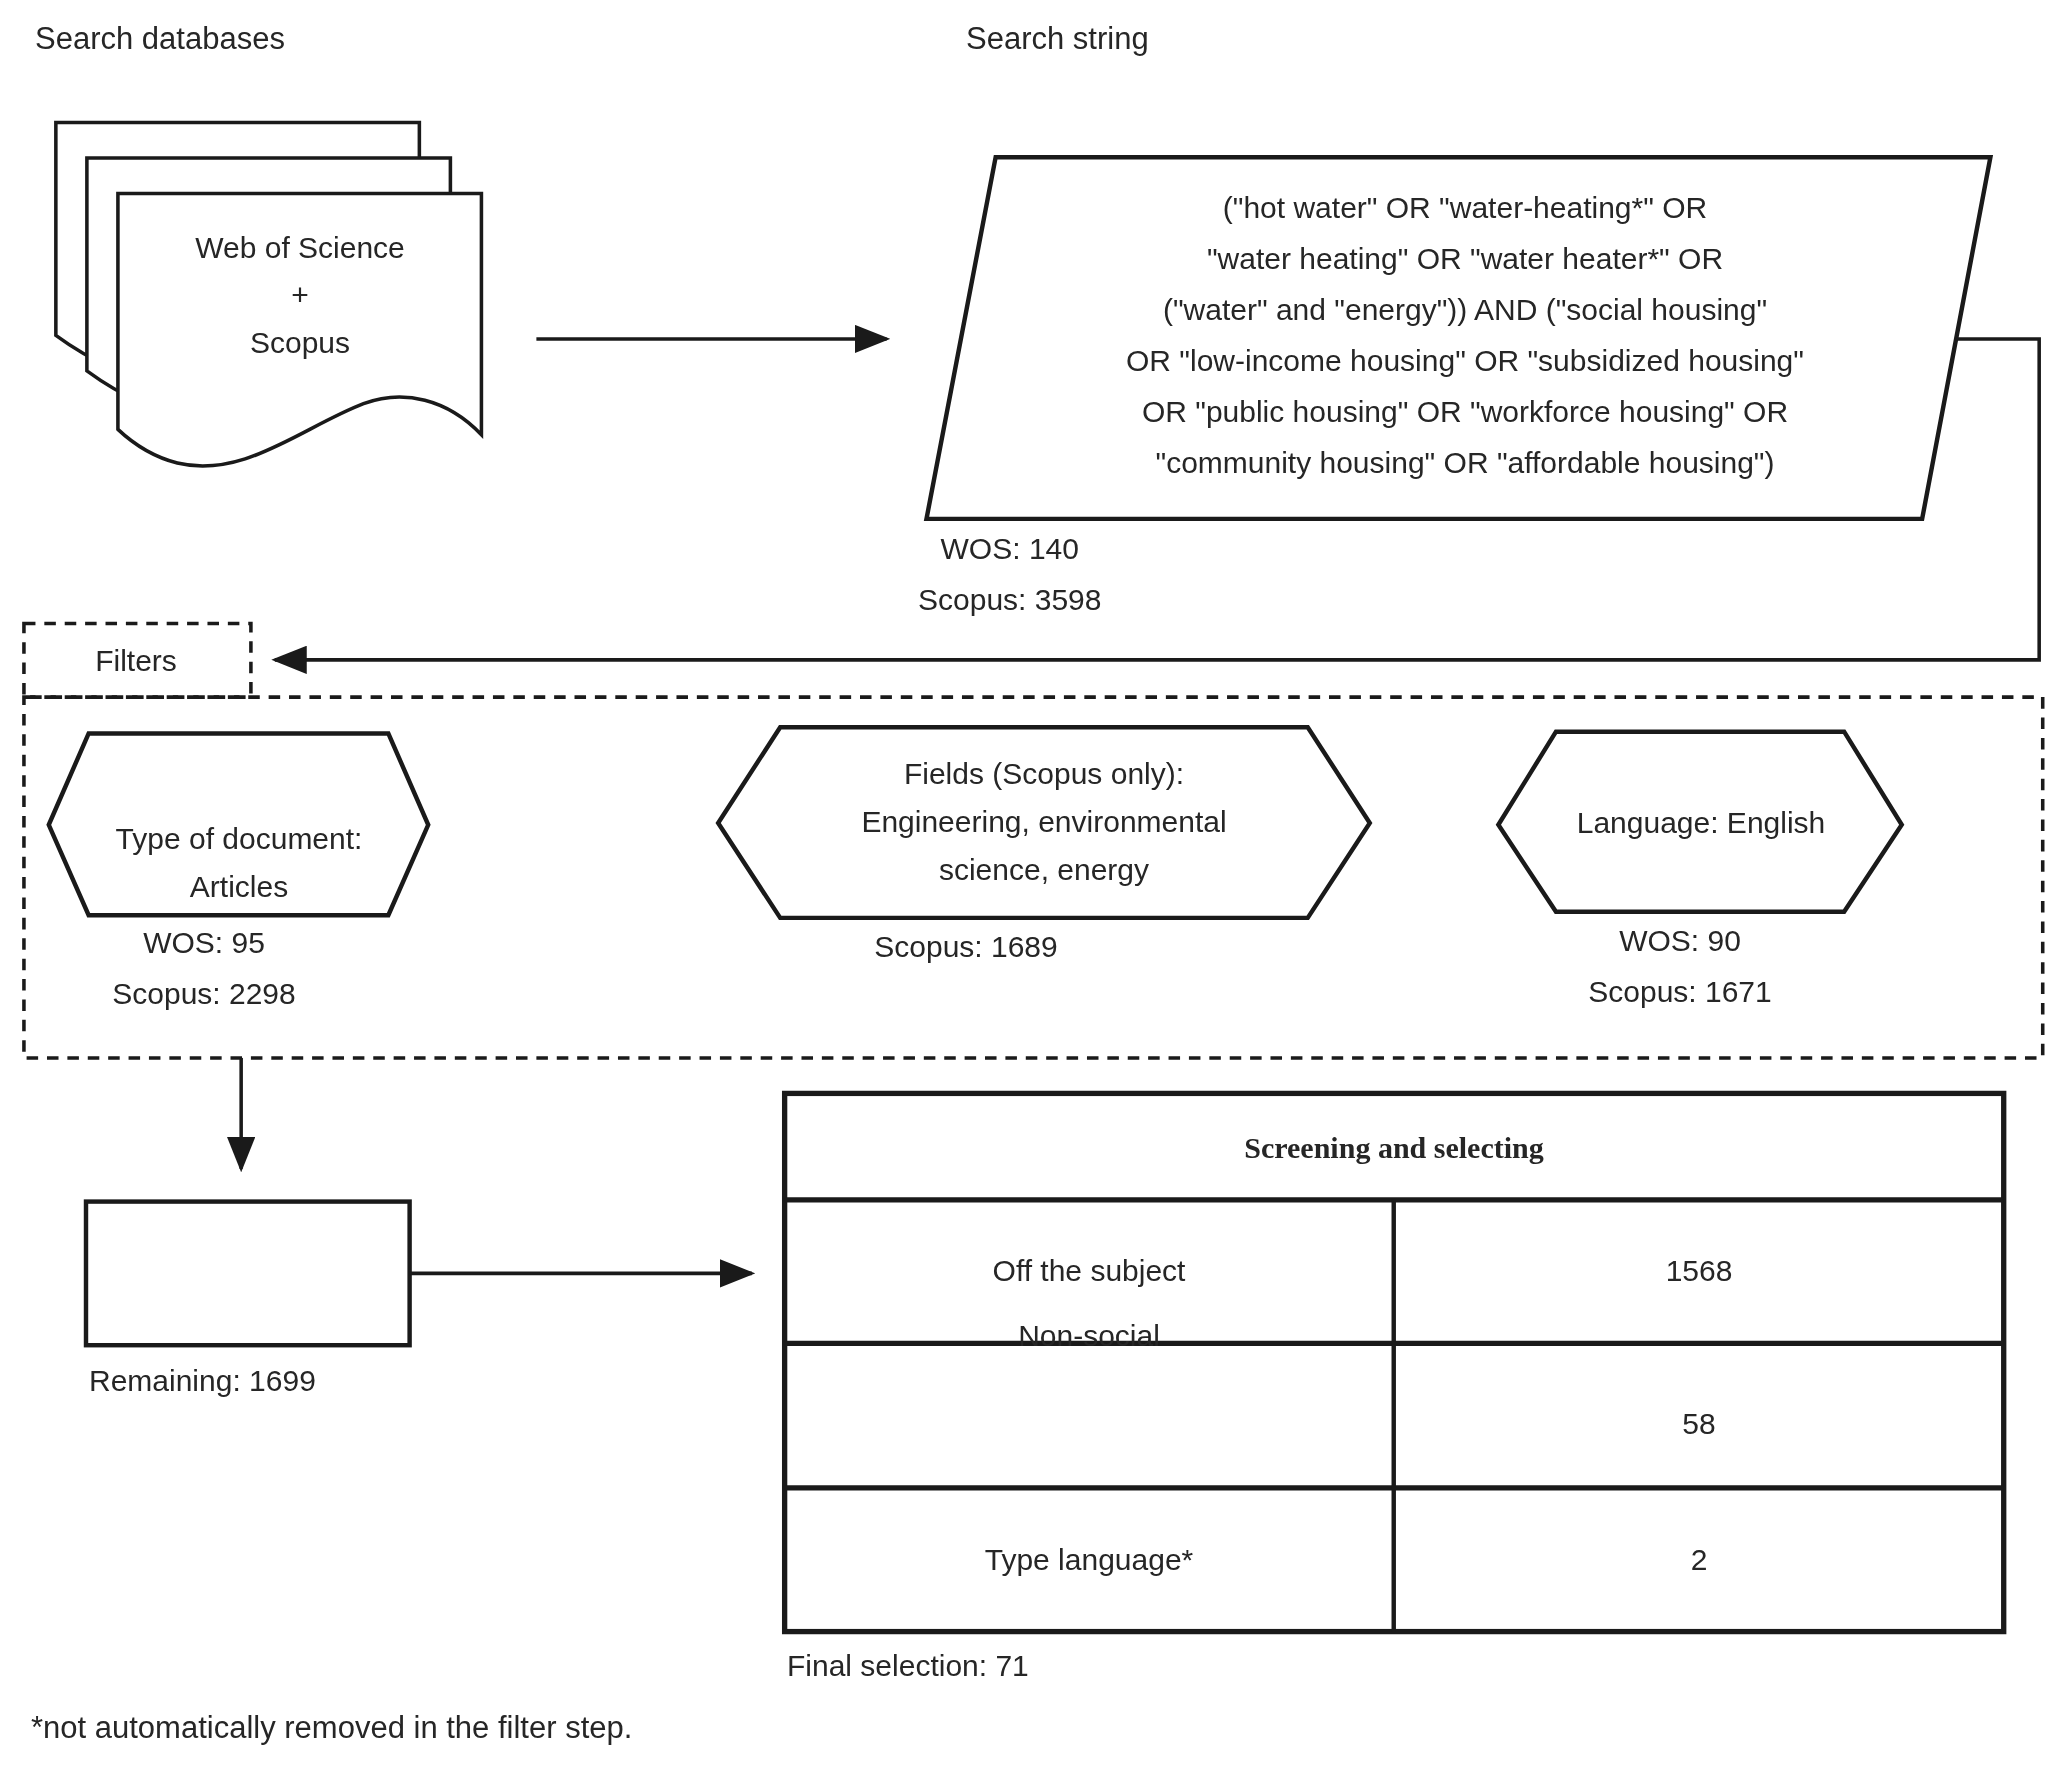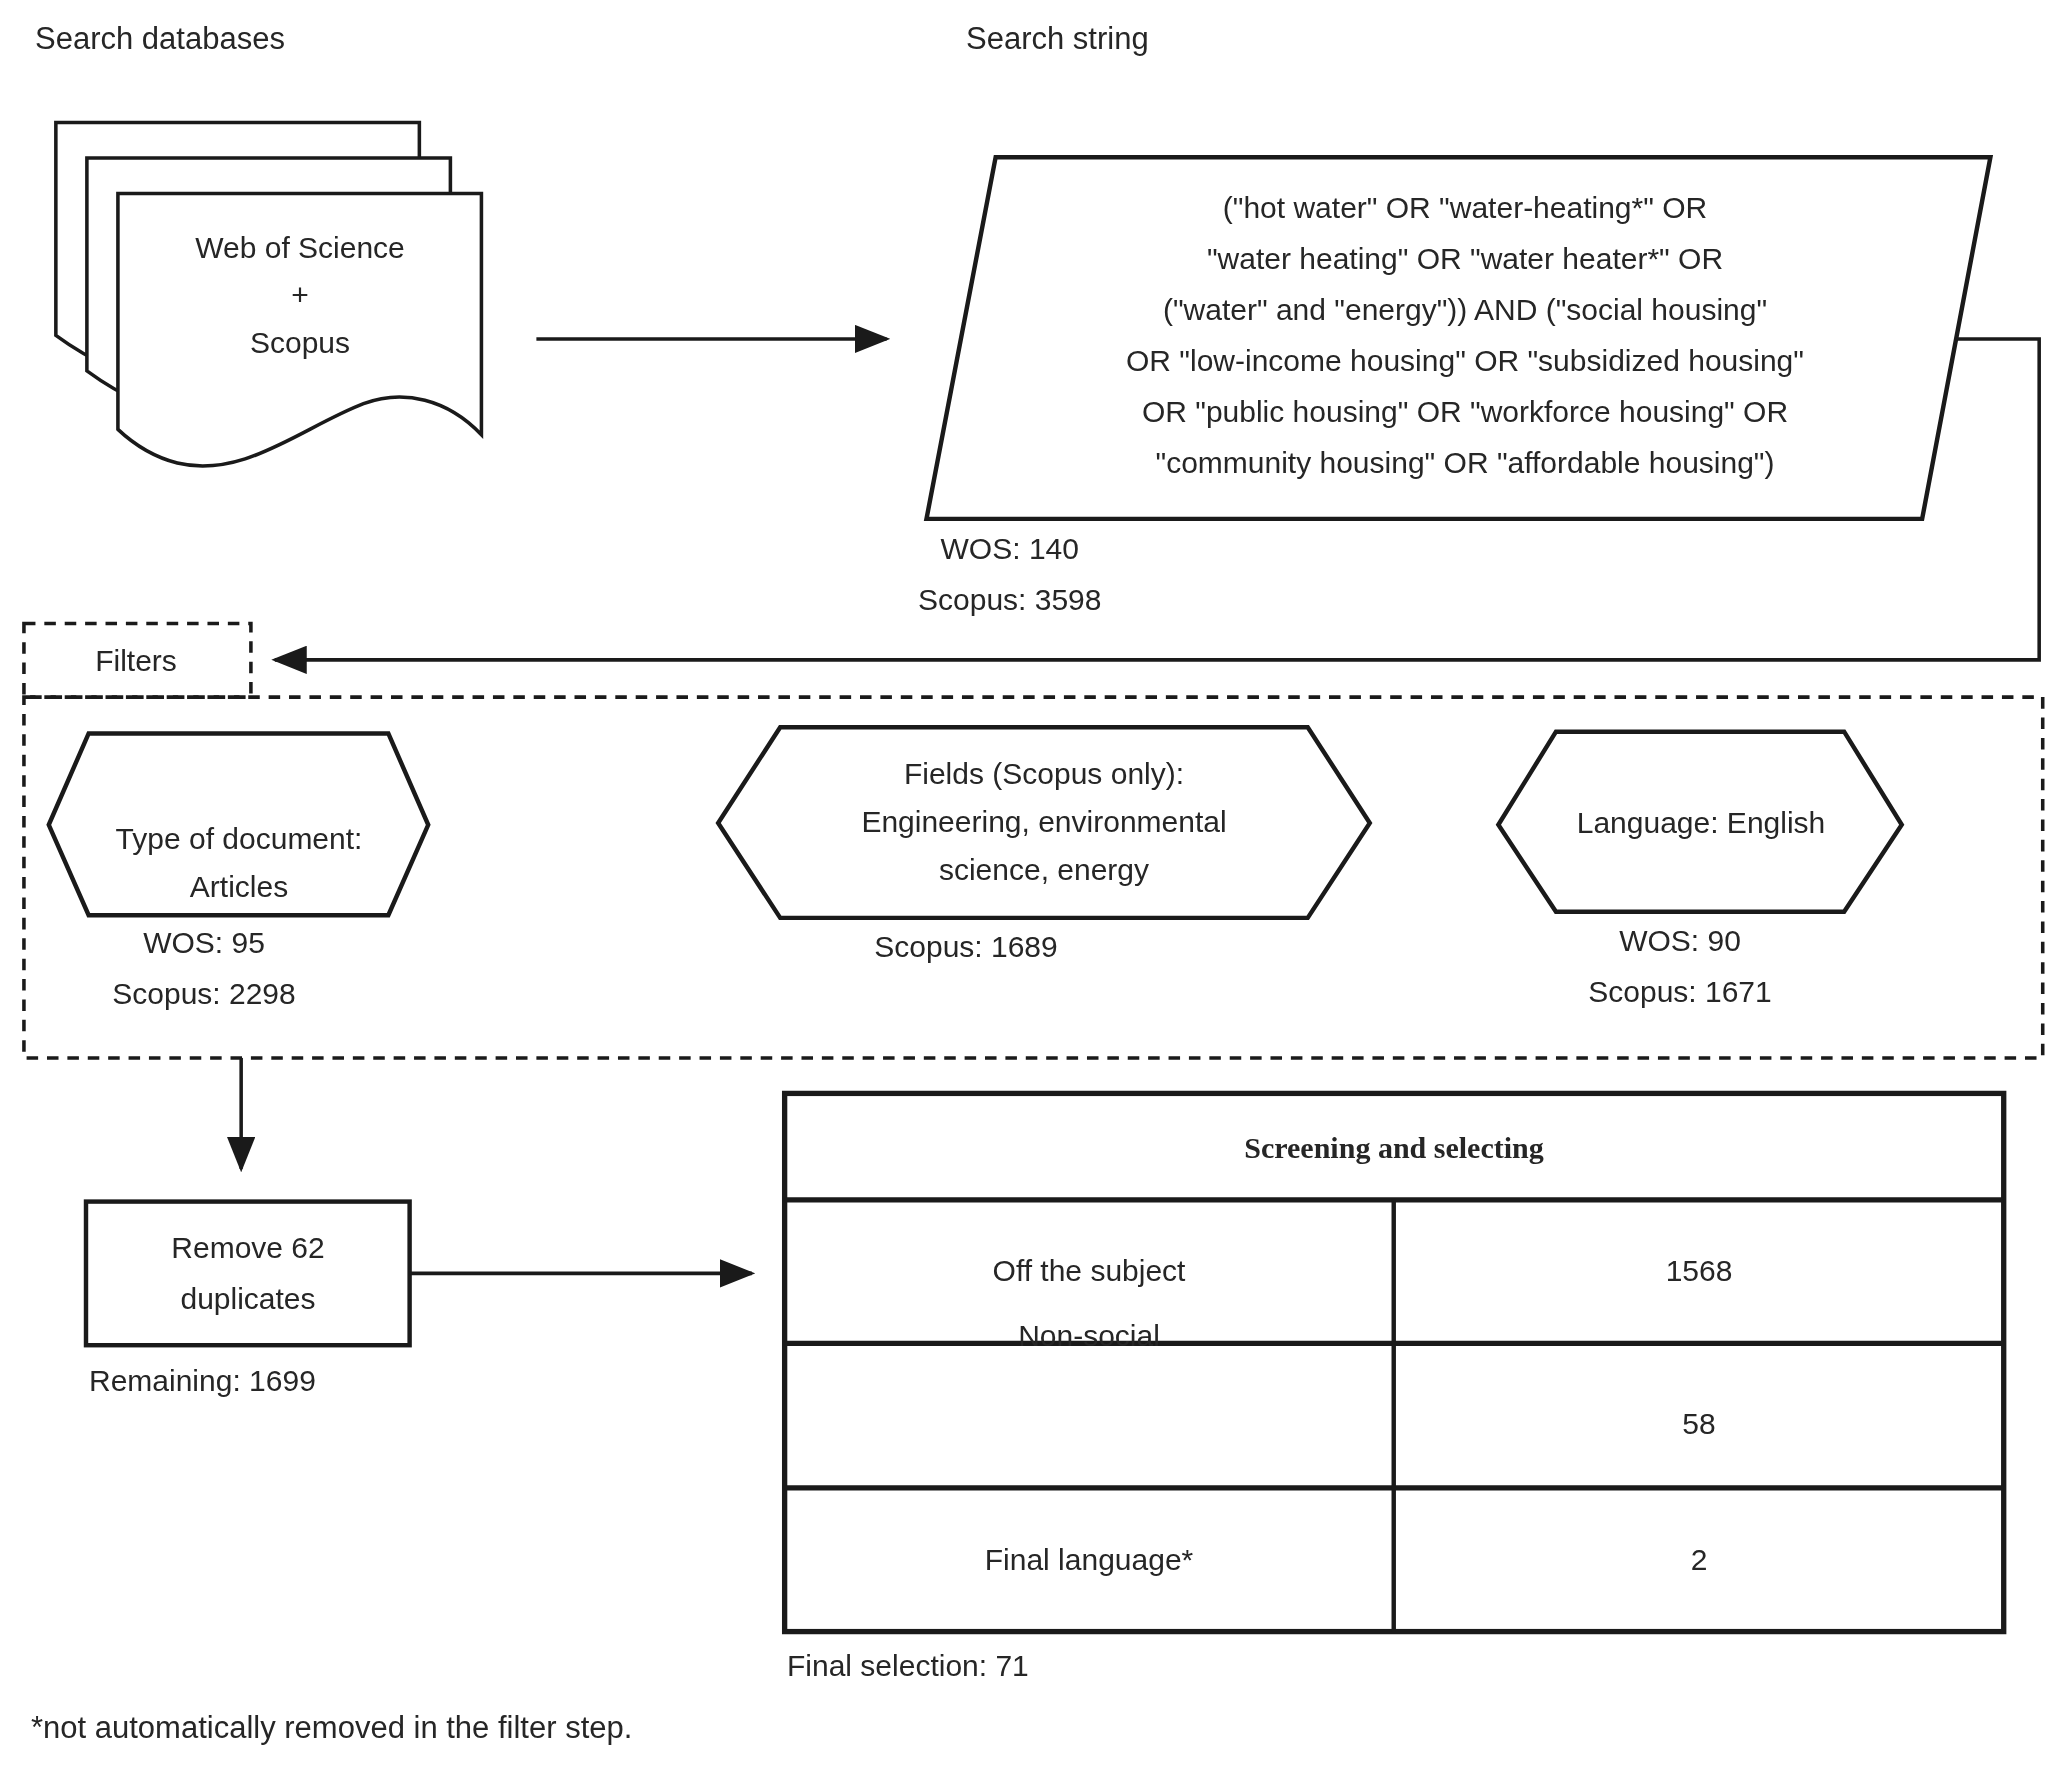--- a/index.html
+++ b/index.html
@@ -114,34 +114,32 @@
 
   <div class="txt centered" style="left:1044px; top:822px; line-height:1.6;">Fields (Scopus only):
 Engineering, environmental
 science, energy</div>
   <div class="txt centered" style="left:966px; top:947px;">Scopus: 1689</div>
 
   <div class="txt centered" style="left:1701px; top:823px;">Language: English</div>
   <div class="txt centered" style="left:1680px; top:966px; line-height:1.7;">WOS: 90
 Scopus: 1671</div>
 
-  <div class="txt centered" style="left:248px; top:1273px; line-height:1.7;">Remove 62
-duplicates</div>
 
   <div class="txt" style="left:89px; top:1357px;">Remaining: 1699</div>
 
   <div class="txt centered bold" style="left:1394px; top:1148px;font-family:Liberation Serif, serif;">Screening and selecting</div>
 
   <div class="txt centered" style="left:1089px; top:1271px;">Off the subject</div>
   <div class="txt centered" style="left:1699px; top:1271px;">1568</div>
 
   <div class="txt centered" style="left:1089px; top:1336px;">Non-social</div>
   <div class="txt centered" style="left:1699px; top:1416px;margin-top:8px;">58</div>
 
-  <div class="txt centered" style="left:1089px; top:1560px;">Final language*</div>
+  <div class="txt centered" style="left:1089px; top:1560px;">Type language*</div>
   <div class="txt centered" style="left:1699px; top:1560px;">2</div>
 
   <div class="txt" style="left:787px; top:1642px;">Final selection: 71</div>
 
   <div class="txt diagram-label" style="left:31px; top:1709px;">*not automatically removed in the filter step.</div>
 
 </div>
 
 
 </body></html>

